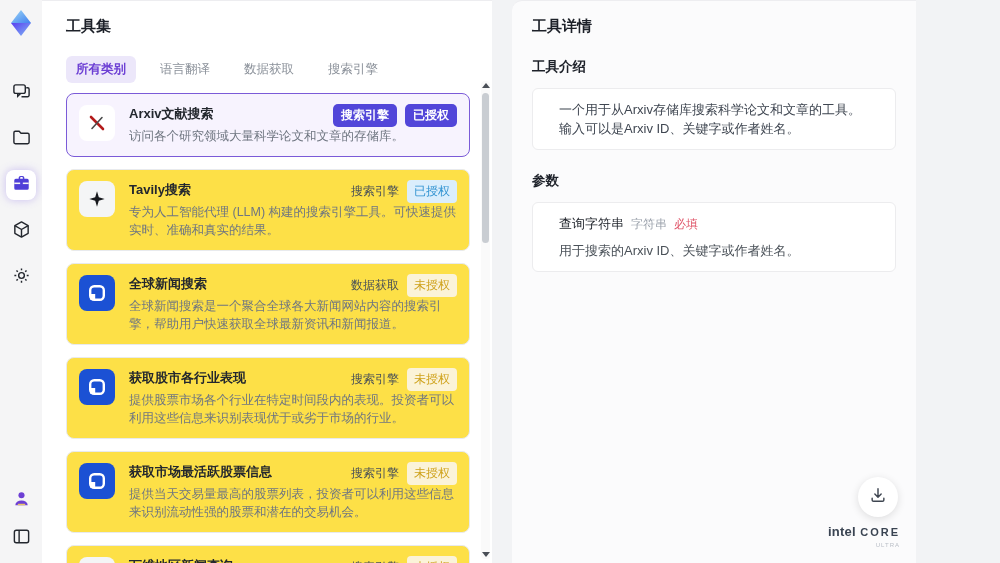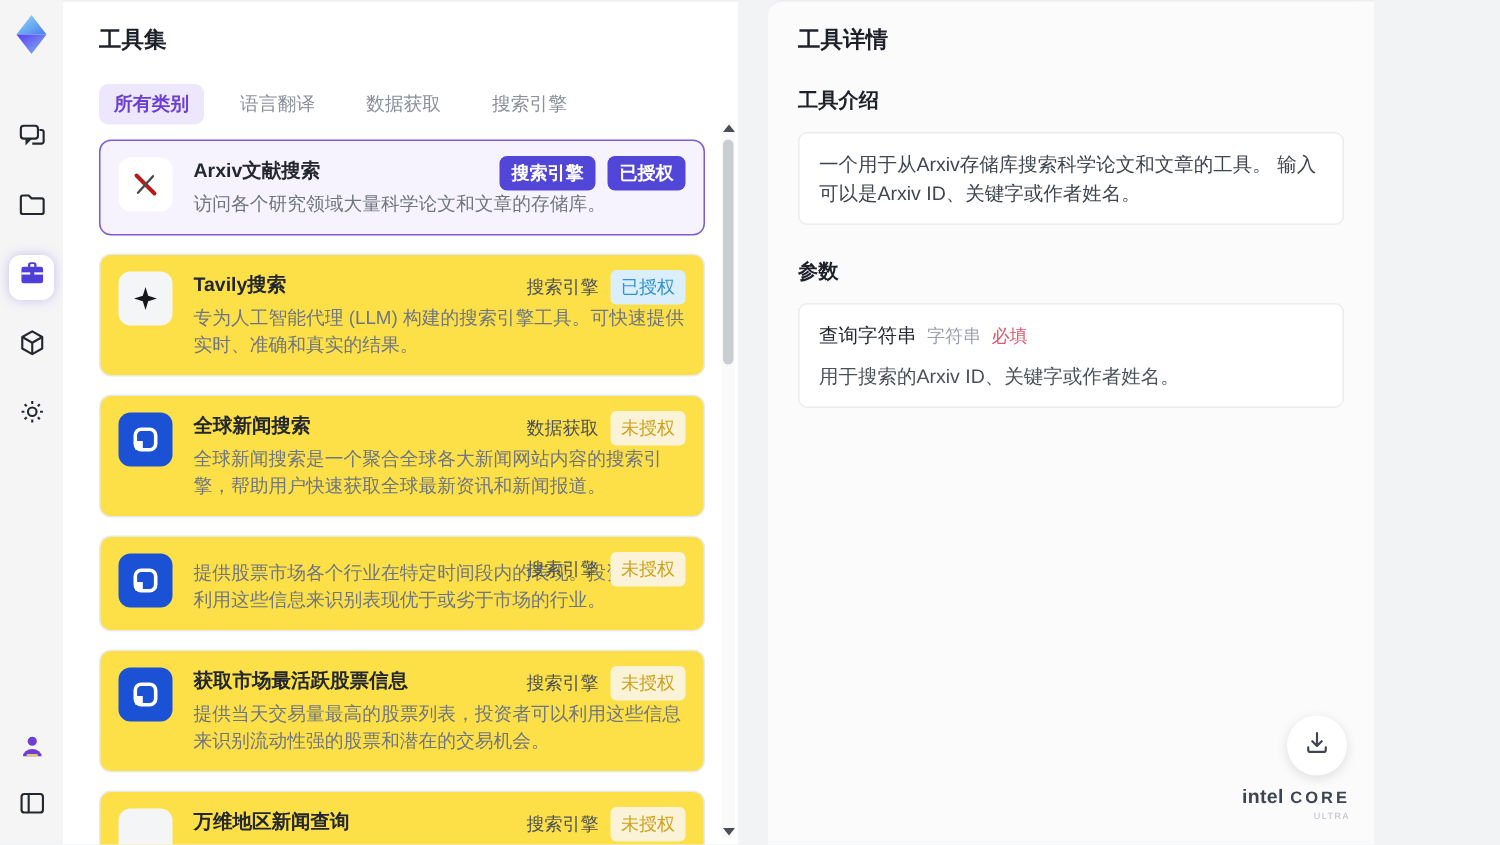--- a/index.html
+++ b/index.html
@@ -45,21 +45,21 @@
   .vscroll .thumb { position:absolute; top:12px; left:1px; width:7px; height:150px; border-radius:4px; background:#c9cdd2; }
   .arr { position:absolute; left:1px; width:0; height:0; border-left:4px solid transparent; border-right:4px solid transparent; }
   .arr.up { top:2px; border-bottom:5px solid #4a4f57; }
   .arr.down { bottom:2px; border-top:5px solid #4a4f57; }
 
   
   .gap-strip { width:20px; background:#f2f3f5; flex-shrink:0; }
   .detail-panel { flex:1; background:#fbfbfc; border-top:1px solid #ededf0; border-radius:10px 0 0 0; padding:16px 20px; position:relative; }
   .d-title { font-size:15px; font-weight:bold; color:#1d2129; }
   .d-sub { font-size:13.5px; font-weight:bold; color:#1d2129; margin-top:22px; }
-  .d-box { margin-top:12px; background:#ffffff; border:1px solid #ececee; border-radius:6px; padding:11px 13px; font-size:13px; color:#3f4651; line-height:19px; }
+  .d-box { margin-top:12px; background:#ffffff; border:1px solid #ececee; border-radius:6px; padding:11px 26px; font-size:13px; color:#3f4651; line-height:19px; }
   .p-row { display:flex; align-items:baseline; gap:7px; }
   .p-name { font-size:13px; font-weight:normal; color:#23272e; }
   .p-type { font-size:12px; color:#9aa1ab; }
   .p-req { font-size:12px; color:#e0566a; }
   .p-desc { margin-top:7px; font-size:13px; color:#4a5158; }
 
   
   .fab { position:absolute; right:18px; bottom:46px; width:40px; height:40px; border-radius:50%; background:#ffffff; box-shadow:0 2px 8px rgba(0,0,0,.12); display:flex; align-items:center; justify-content:center; cursor:pointer; }
   .brand { position:absolute; right:16px; bottom:12px; text-align:right; color:#3a4452; line-height:12px; }
   .brand .b1 { font-size:13px; font-weight:bold; letter-spacing:.2px; }
@@ -214,20 +214,21 @@
   </div>
 
   <div class="card">
     <div class="t-icon blue">
             <svg viewBox="0 0 20 20" width="20" height="20" fill="none">
               <rect x="3.2" y="3.2" width="13.6" height="13.6" rx="4" stroke="#ffffff" stroke-width="2.4"></rect>
               <rect x="3.2" y="11" width="5" height="5.8" fill="#ffffff"></rect>
             </svg>
           </div>
     <div class="t-body">
+      <div class="t-name">获取股市各行业表现</div>
       <div class="t-desc">提供股票市场各个行业在特定时间段内的表现。投资者可以利用这些信息来识别表现优于或劣于市场的行业。</div>
     </div>
     <div class="t-tags">
       <span class="t-cat">搜索引擎</span>
       <span class="badge unauthorized">未授权</span>
     </div>
   </div>
 
   <div class="card">
     <div class="t-icon blue">

